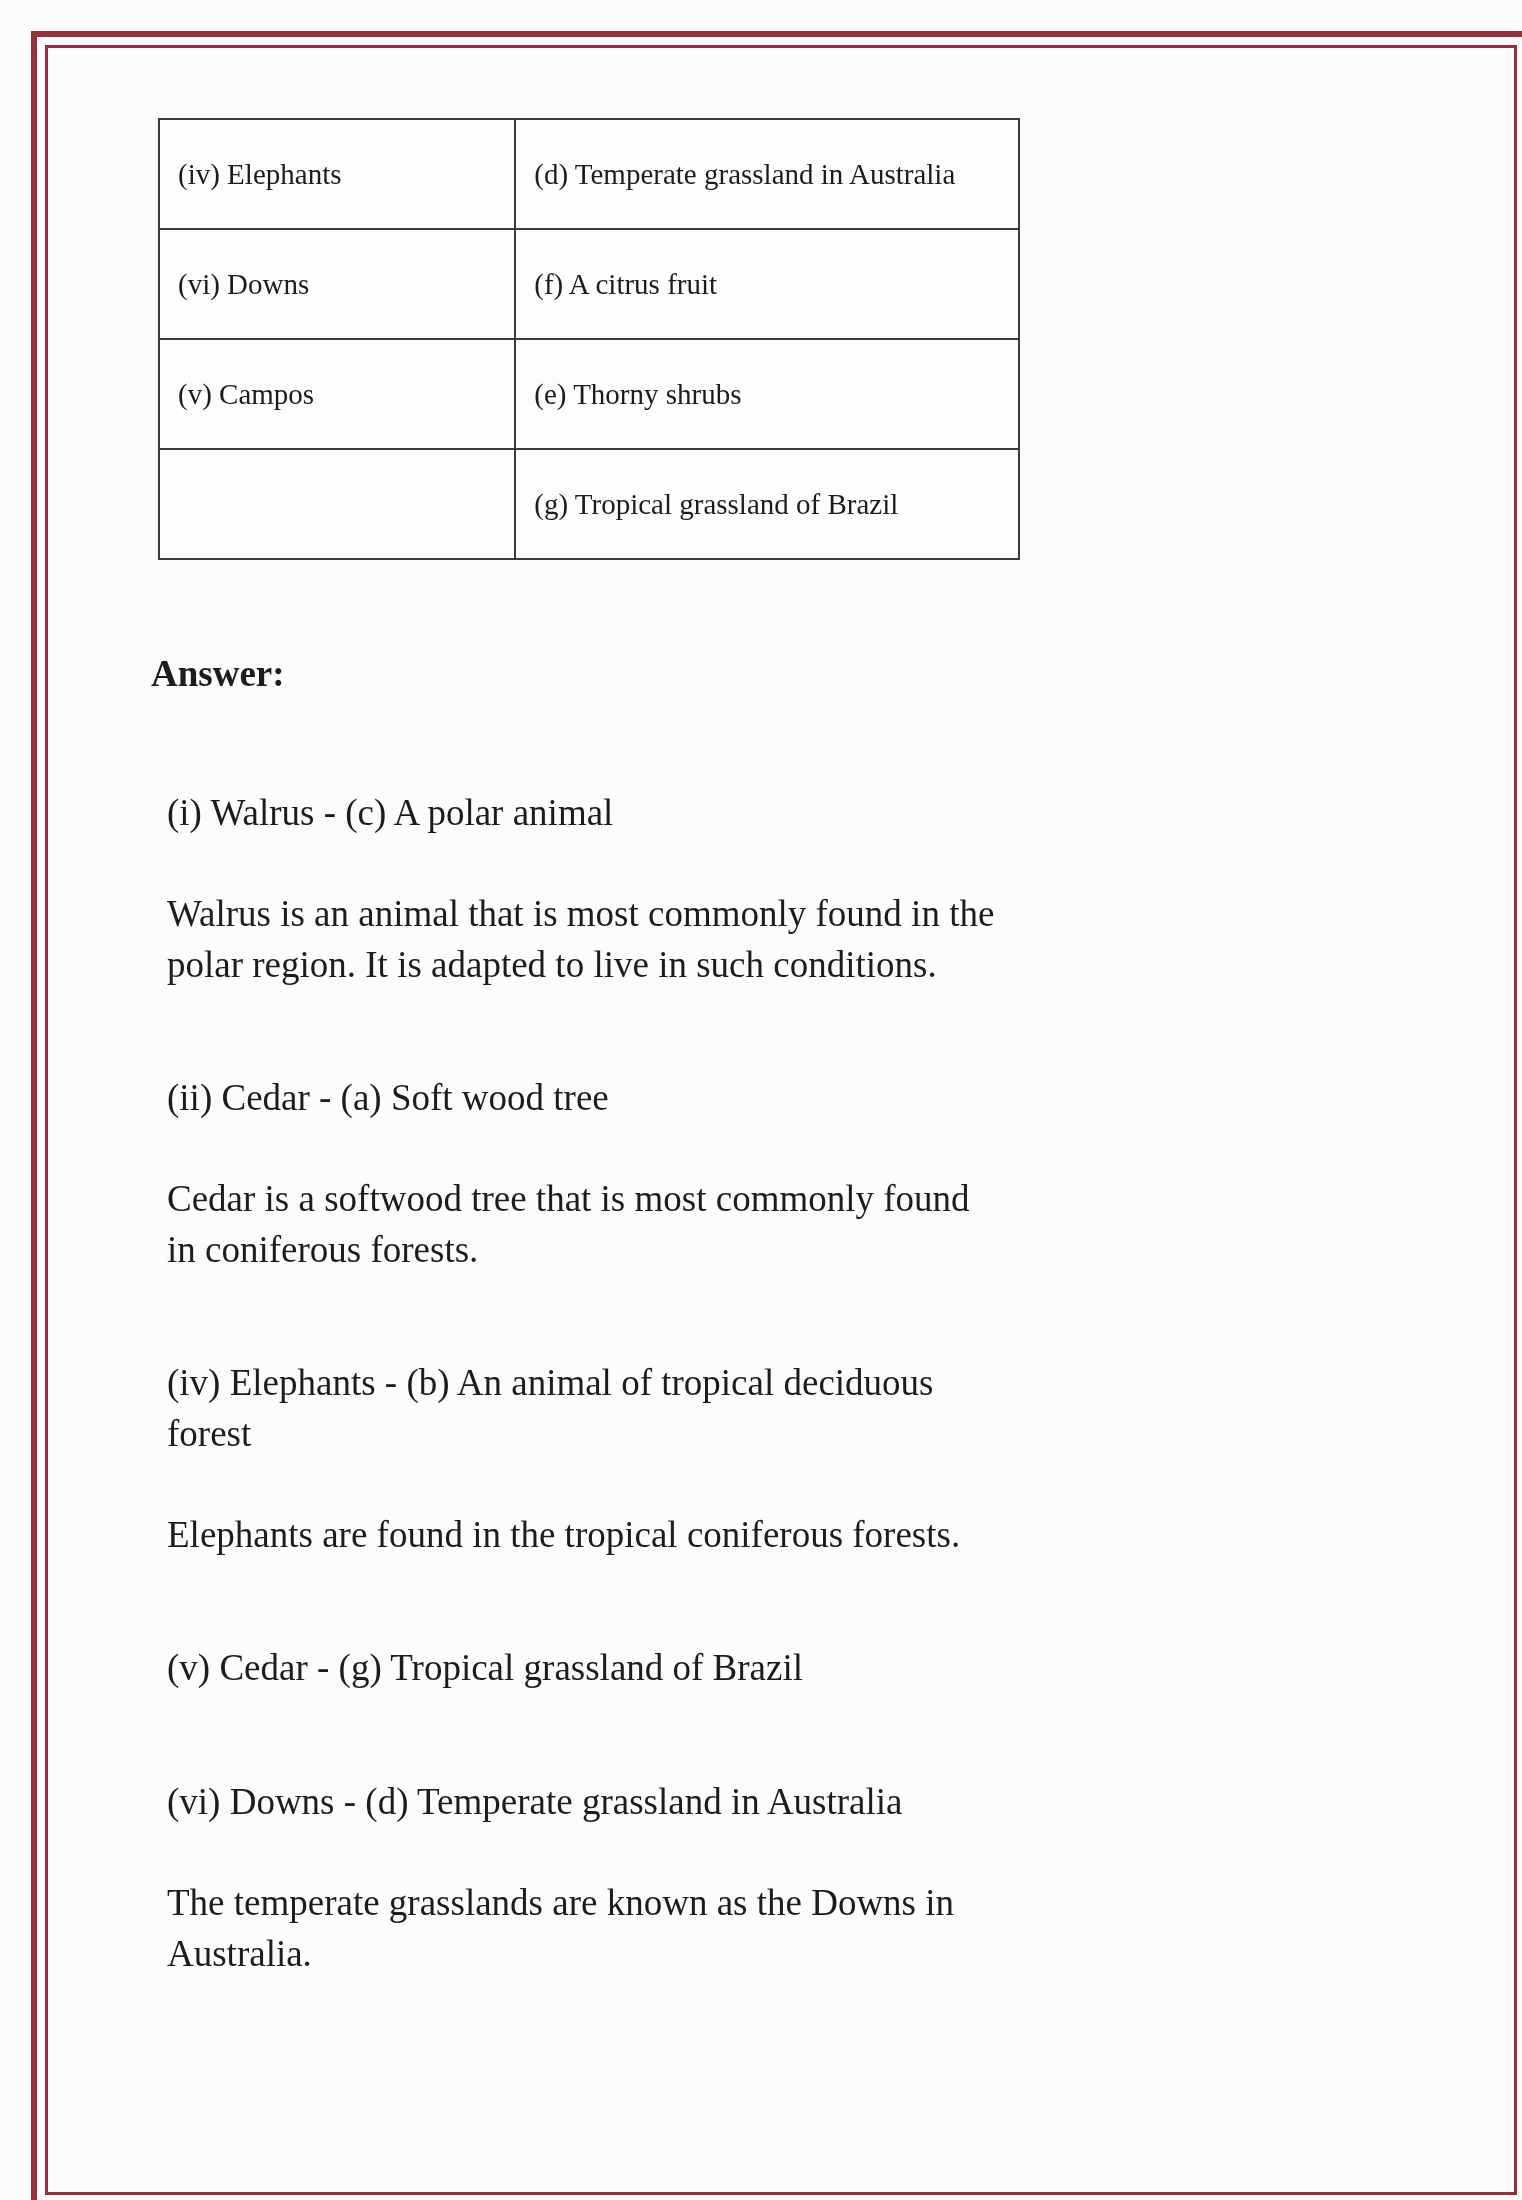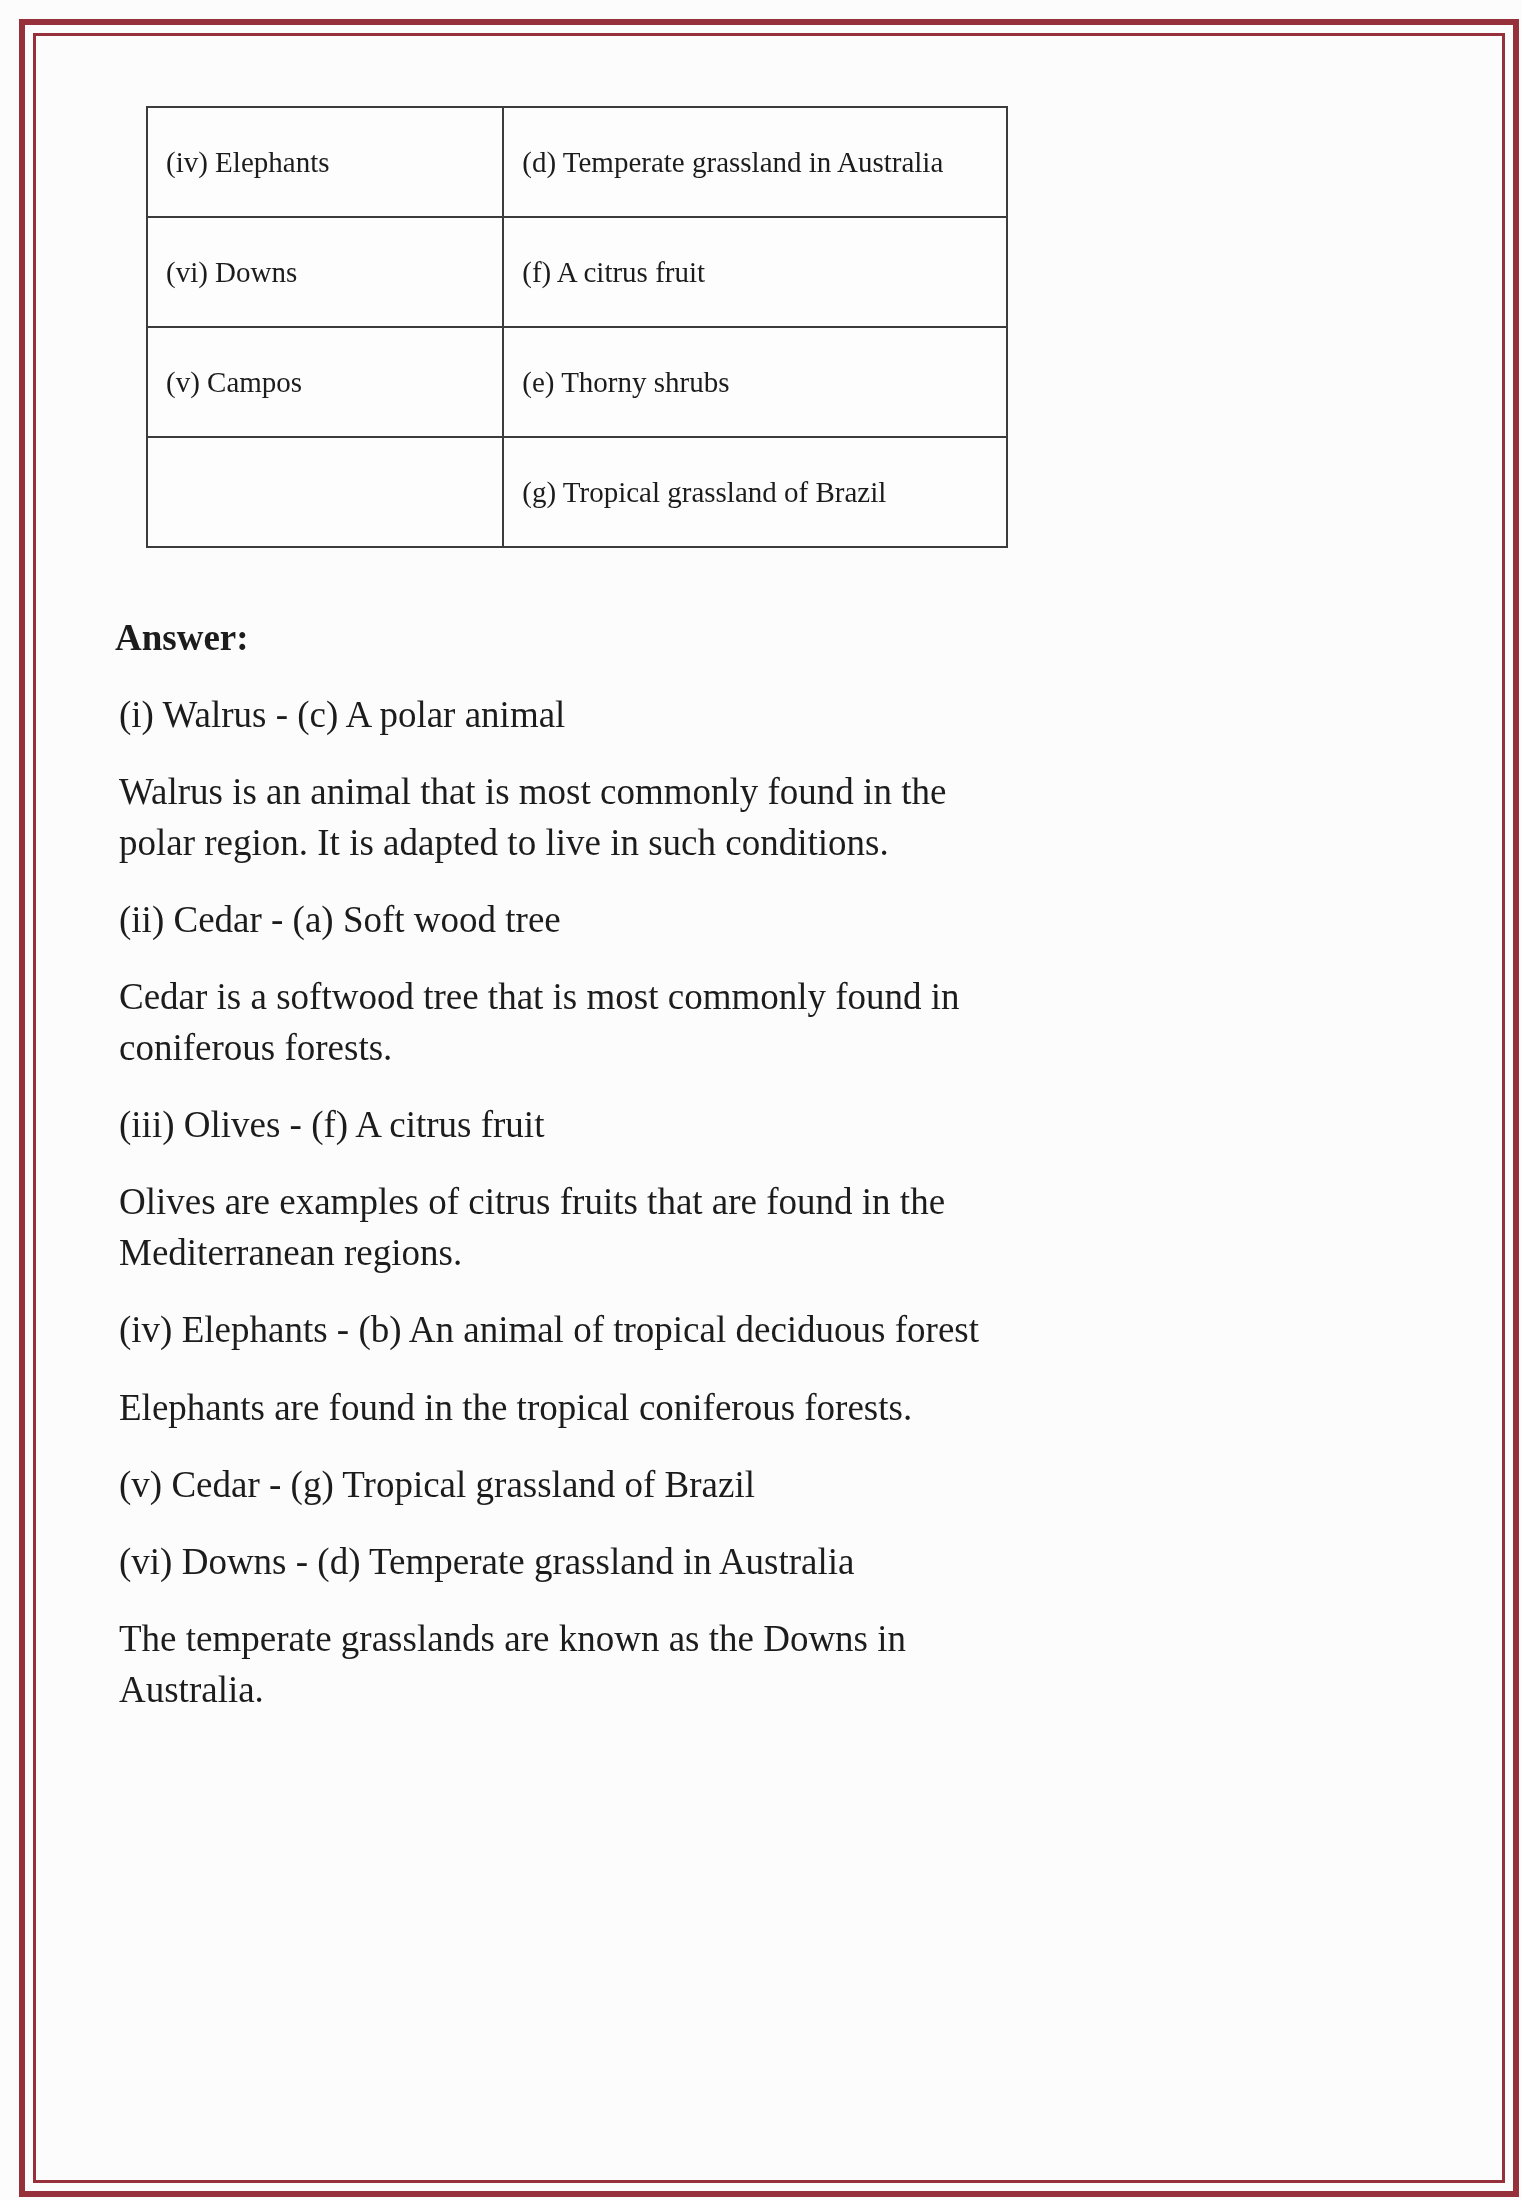--- a/index.html
+++ b/index.html
@@ -1,15 +1,15 @@
 <!DOCTYPE html>
 <html><head>
 <meta charset="utf-8">
 <style>
-  * { box-sizing: border-box; margin: 4px; padding: 0; }
+  * { box-sizing: border-box; margin: 4px; padding: 12px; }
   html, body { width: 1522px; height: 2200px; }
   body {
     position: relative;
     background: #fcfcfc;
     font-family: "Liberation Serif", "DejaVu Serif", serif;
     color: #1c1c1c;
     overflow: hidden;
   }
   .frame-outer {
     position: absolute;
@@ -95,24 +95,20 @@
     <div class="answer-item">
       <div class="match-line">(i) Walrus - (c) A polar animal</div>
       <div class="explanation">Walrus is an animal that is most commonly found in the polar region. It is adapted to live in such conditions.</div>
     </div>
 
     <div class="answer-item">
       <div class="match-line">(ii) Cedar - (a) Soft wood tree</div>
       <div class="explanation">Cedar is a softwood tree that is most commonly found in coniferous forests.</div>
     </div>
 
-    <div class="answer-item">
-      <div class="match-line">(iii) Olives - (f) A citrus fruit</div>
-      <div class="explanation">Olives are examples of citrus fruits that are found in the Mediterranean regions.</div>
-    </div>
 
     <div class="answer-item">
       <div class="match-line">(iv) Elephants - (b) An animal of tropical deciduous forest</div>
       <div class="explanation">Elephants are found in the tropical coniferous forests.</div>
     </div>
 
     <div class="answer-item">
       <div class="match-line">(v) Cedar - (g) Tropical grassland of Brazil</div>
     </div>
 

